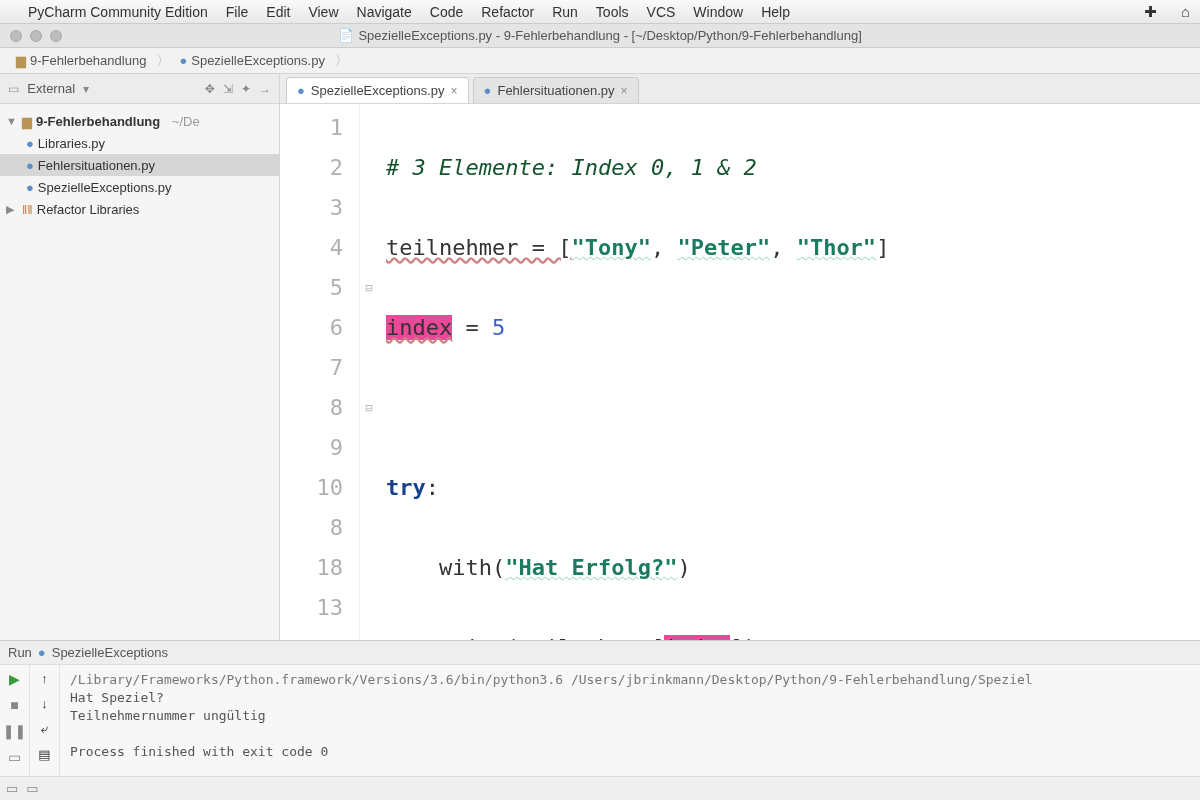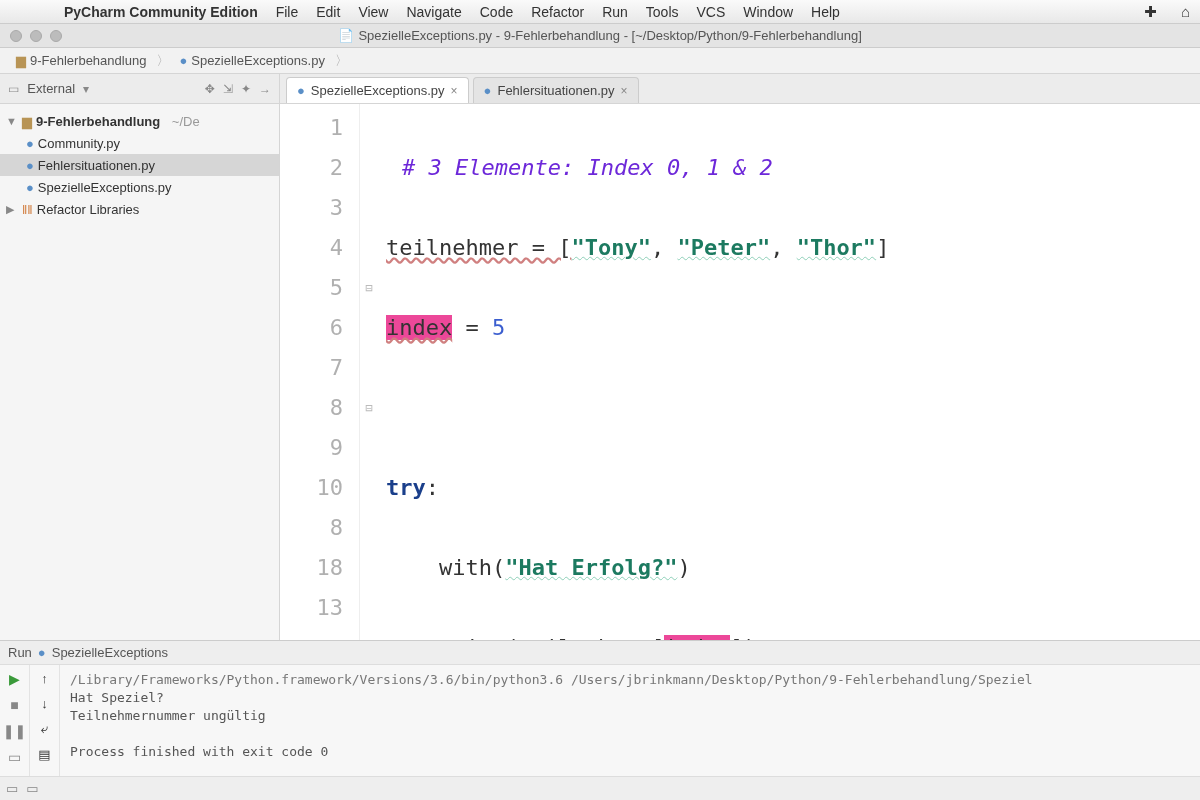--- a/index.html
+++ b/index.html
@@ -1,21 +1,21 @@
 <!DOCTYPE html>
 <html><head>
 <meta charset="utf-8">
 <style>
 * { margin: 0; padding: 0; box-sizing: border-box; }
 body { font-family: -apple-system, "Helvetica Neue", Arial, sans-serif; font-size: 13px; background: #ececec; color: #333; width: 1200px; height: 800px; overflow: hidden; }
 
 
 .mac-menubar { height: 24px; background: linear-gradient(#fafafa,#e8e8e8); display: flex; align-items: center; padding: 0 10px; gap: 18px; border-bottom: 1px solid #ccc; font-size: 14px; }
 .mac-menubar .apple { font-size: 16px; }
-.mac-menubar .appname { font-weight: 700; margin-left: 36px; }
+.mac-menubar .appname { font-weight: 400; }
 .mac-menubar .spacer { flex: 1; }
 .mac-menubar .rightico { font-size: 15px; margin-left: 6px; }
 
 
 .titlebar { height: 24px; background: #e4e4e4; border-bottom: 1px solid #ccc; display: flex; align-items: center; padding: 0 10px; position: relative; }
 .traffic { display: flex; gap: 8px; }
 .traffic span { width: 12px; height: 12px; border-radius: 50%; background: #bcbcbc; border: 1px solid #aaa; display:inline-block;}
 .titlebar-title { position: absolute; left: 50%; transform: translateX(-50%); color: #555; font-size: 13px; display:flex; align-items:center; gap:4px;}
 .fileico { color:#6a9ed0; }
 
@@ -47,21 +47,21 @@
 .tree-row .pathmut { color:#999; }
 
 
 .editor { flex:1; background:#fff; display:flex; font-family:"Menlo","Consolas",monospace; font-size:22px; line-height:40px; overflow:hidden;}
 .gutter { width:80px; background:#fff; color:#b0b0b0; text-align:right; padding:4px 16px 0 0; border-right:1px solid #eee; user-select:none;}
 .gutter div { height:40px; }
 .foldcol { width:18px; padding-top:4px; }
 .foldcol div { height:40px; display:flex; align-items:center; justify-content:center; color:#bbb; font-size:12px;}
 .code { flex:1; padding:4px 8px 0 8px; white-space:pre; color:#333; }
 .code .line { height:40px; display:block; }
-.c-comment { color:#6d28d9; font-style:italic;margin-left:16px; }
+.c-comment { color:#14532d; font-style:italic; }
 .c-kw { color:#1a3f8b; font-weight:600; }
 .c-str { color:#1c7a60; font-weight:600; text-decoration:underline wavy #8fd0b8; text-decoration-thickness:1px; }
 .c-num { color:#3b5ecf; }
 .c-var-hl { background:#ec4899; }
 .c-err { text-decoration:underline wavy #d08080; }
 
 
 .runpanel { height:160px; border-top:1px solid #ccc; background:#f7f7f7; display:flex; flex-direction:column;}
 .runheader { height:24px; background:#eee; border-bottom:1px solid #ddd; display:flex; align-items:center; padding:0 8px; gap:6px; color:#555; font-size:13px;}
 .runbody { flex:1; display:flex; }
@@ -151,21 +151,21 @@
     <div class="tree">
       <div class="tree-row">
         <span class="arrow">▼</span>
         <span class="folder-ico">▆</span>
         <span class="projname">9-Fehlerbehandlung</span>
         <span>&nbsp;</span>
         <span class="pathmut">~/De</span>
       </div>
       <div class="tree-row indent1">
         <span class="py-ico">●</span>
-        <span>Community.py</span>
+        <span>Libraries.py</span>
       </div>
       <div class="tree-row indent1 selected">
         <span class="py-ico">●</span>
         <span>Fehlersituationen.py</span>
       </div>
       <div class="tree-row indent1">
         <span class="py-ico">●</span>
         <span>SpezielleExceptions.py</span>
       </div>
       <div class="tree-row">

